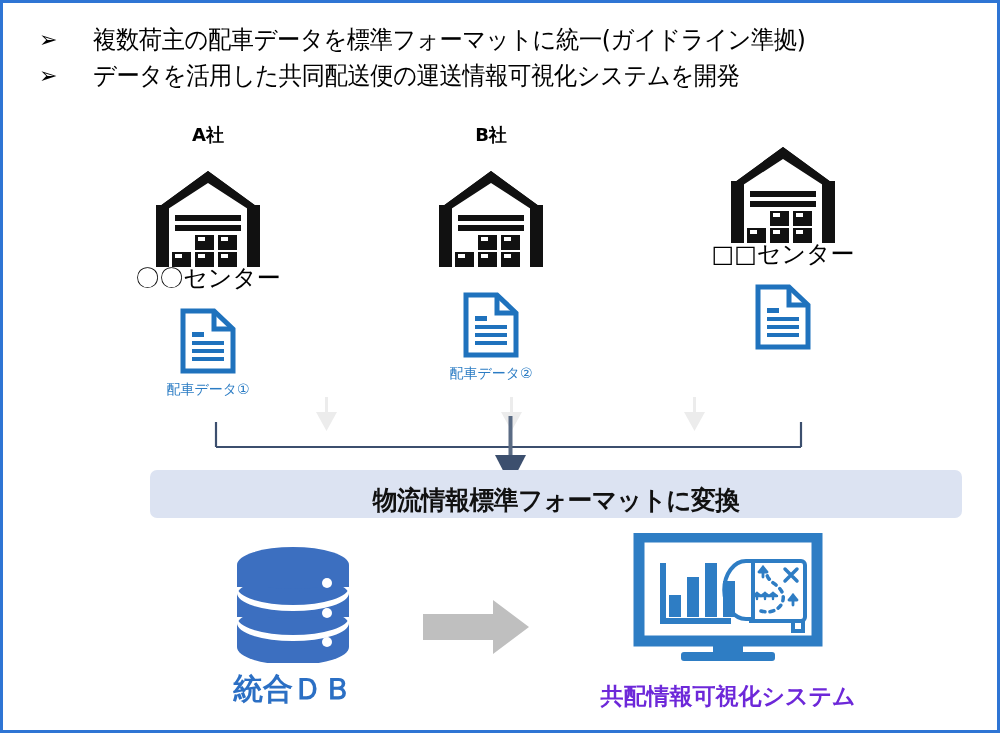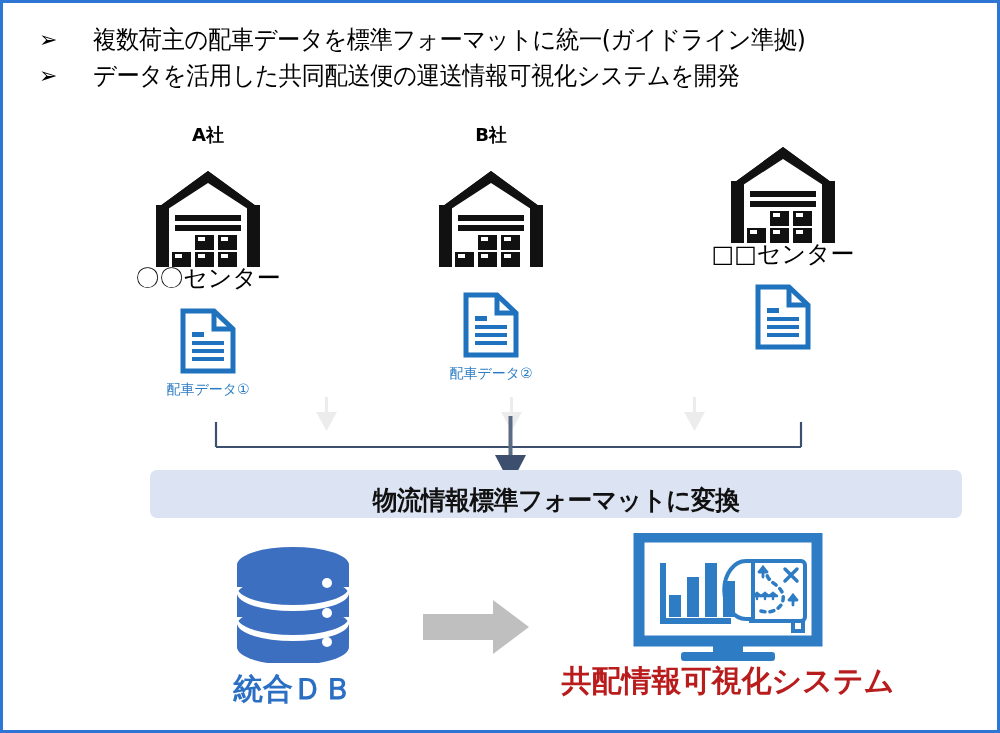--- a/index.html
+++ b/index.html
@@ -177,24 +177,24 @@
     width: 360px;
     text-align: center;
   }
   .viz-icon-wrap {
     height: 128px;
     display: flex;
     align-items: center;
     justify-content: center;
   }
   .viz-label {
-    margin-top: 0;
-    font-size: 30px;
+    margin-top: 20px;
+    font-size: 23px;
     font-weight: bold;
-    color: #b91c1c;
+    color: #6d28d9;
     white-space: nowrap;
     font-family: "DejaVu Sans", "Liberation Sans", sans-serif;
   }
 </style>
 </head>
 <body>
 
 <div id="slide">
 
   <div class="bullet-list">

